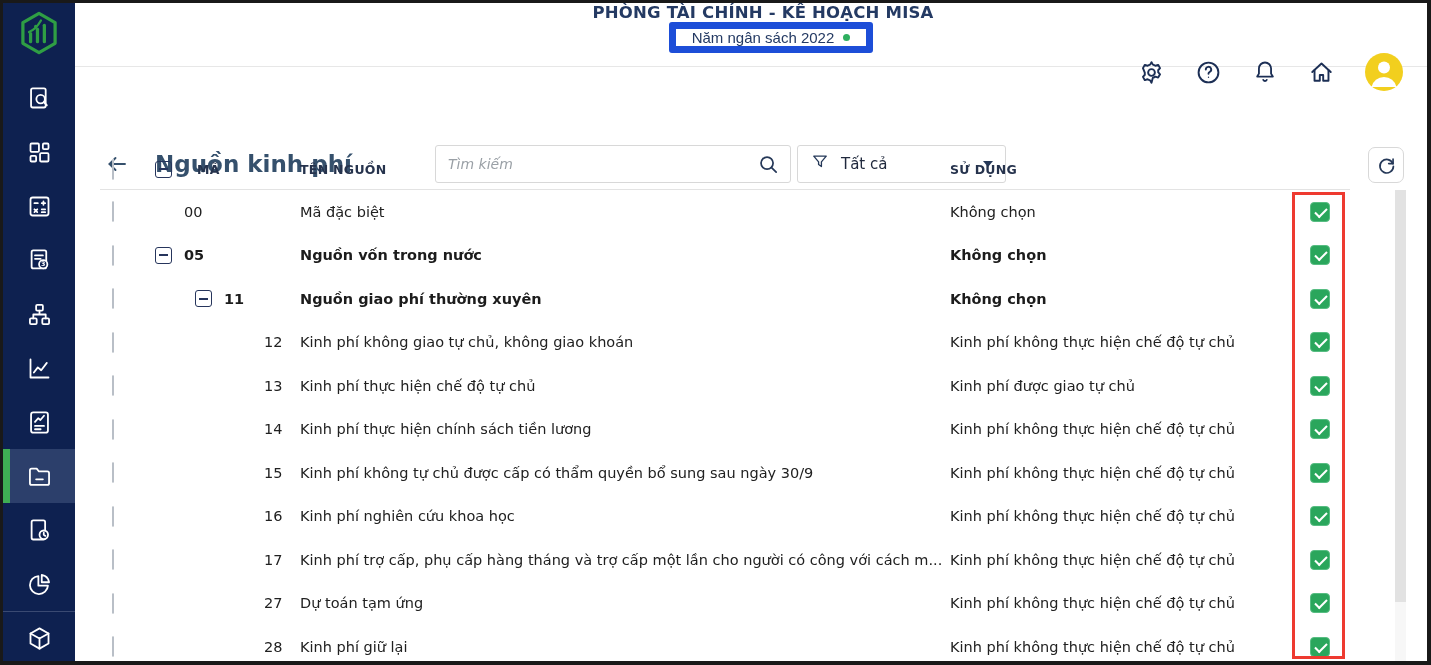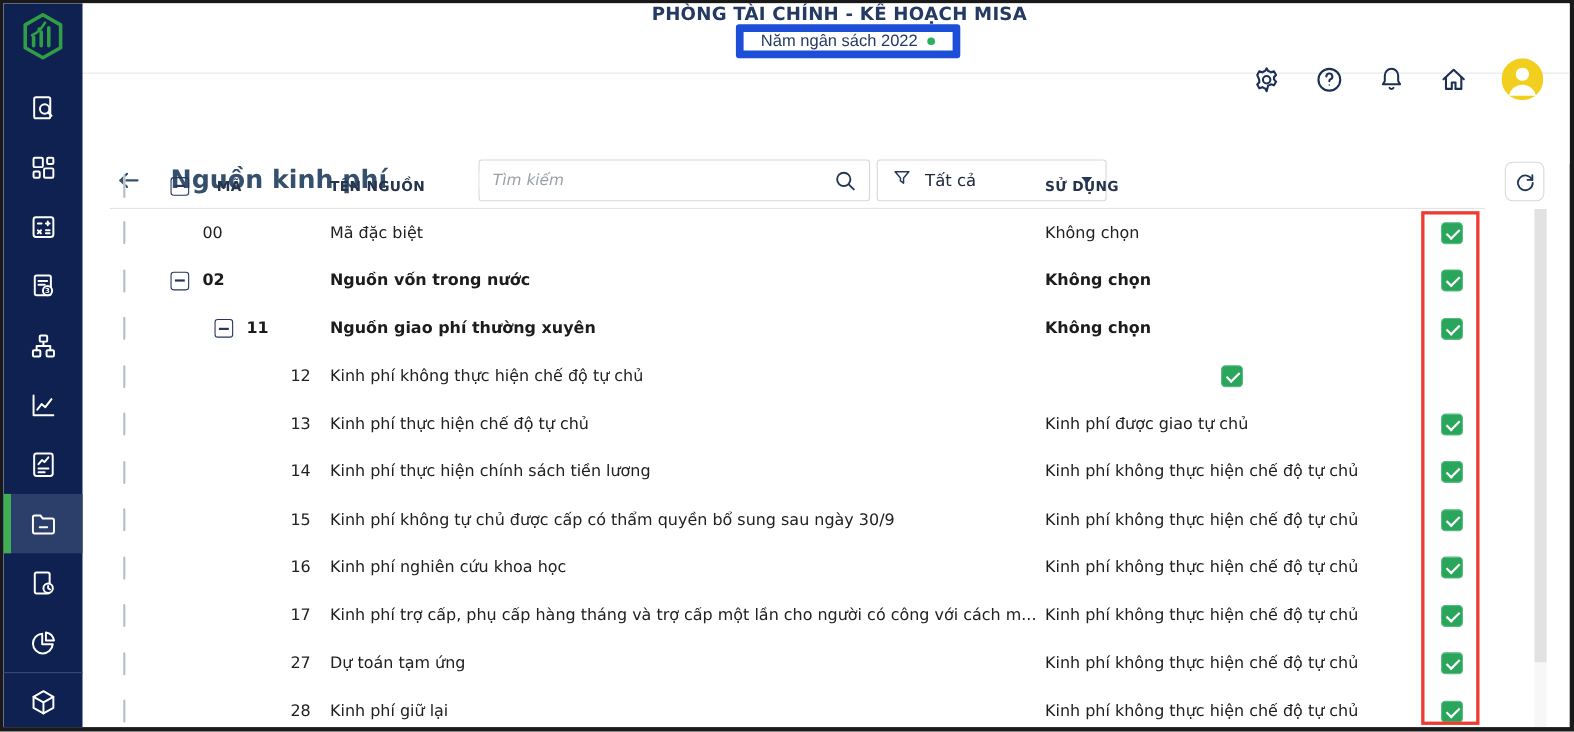--- a/index.html
+++ b/index.html
@@ -283,21 +283,21 @@
           </div>
     </div>
 
     <div class="row bold">
       <div><span class="cb"></span></div>
       <div class="tree" style="padding-left: 11px;">
         <span class="toggle">
               <i></i>
             </span>
 
-        <span class="cell code">02</span>
+        <span class="cell code">05</span>
       </div>
       <div class="cell name">Nguồn vốn trong nước</div>
       <div class="cell nature">Không chọn</div>
       <div class="used-cell">
             <span class="used-check"></span>
           </div>
     </div>
 
     <div class="row bold">
       <div><span class="cb"></span></div>
@@ -315,20 +315,21 @@
           </div>
     </div>
 
     <div class="row">
       <div><span class="cb"></span></div>
       <div class="tree" style="padding-left: 91px;">
 
         <span class="tree-spacer"></span>
         <span class="cell code">12</span>
       </div>
+      <div class="cell name">Kinh phí không giao tự chủ, không giao khoán</div>
       <div class="cell nature">Kinh phí không thực hiện chế độ tự chủ</div>
       <div class="used-cell">
             <span class="used-check"></span>
           </div>
     </div>
 
     <div class="row">
       <div><span class="cb"></span></div>
       <div class="tree" style="padding-left: 91px;">
 

